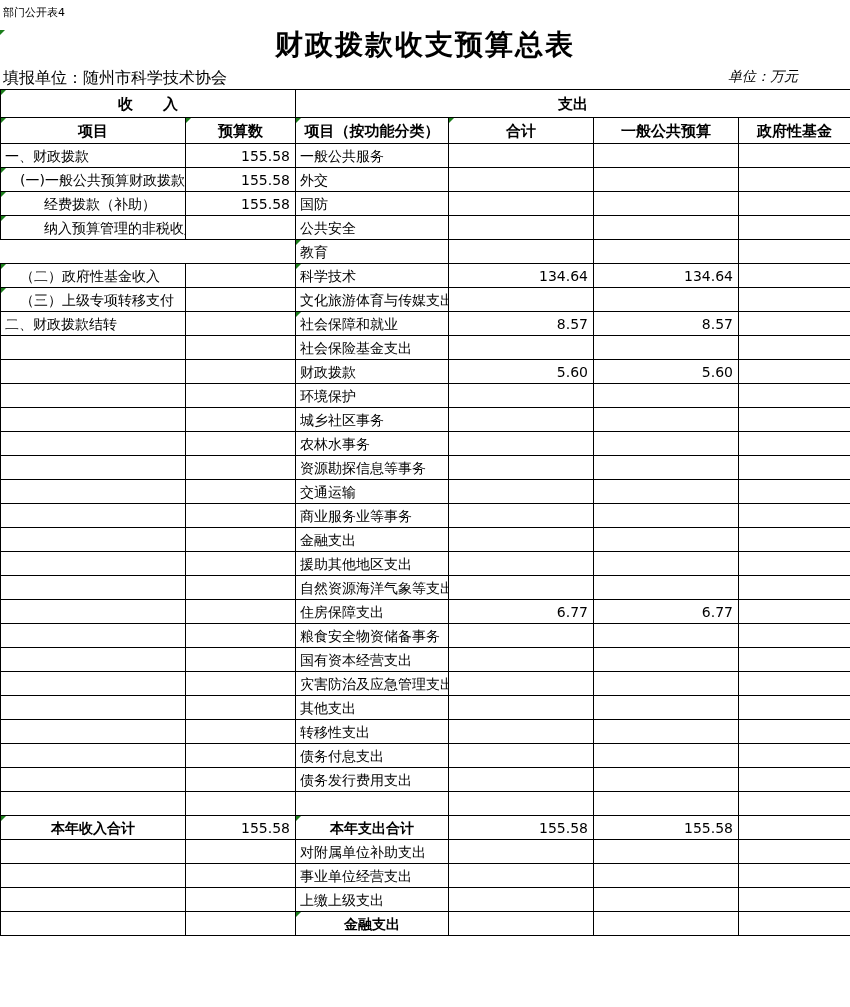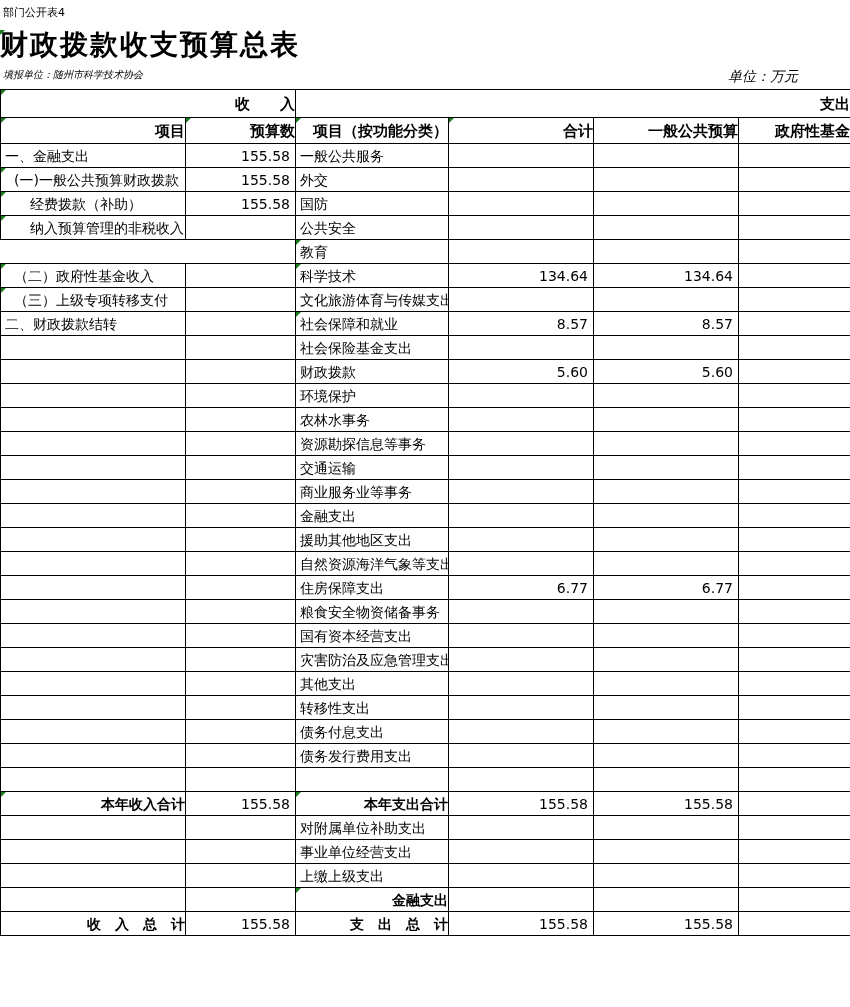--- a/index.html
+++ b/index.html
@@ -2,46 +2,46 @@
 <html><head>
 <meta charset="utf-8">
 <style>
   html,body{margin:0;padding:0;}
   body{
     width:850px;height:1007px;position:relative;overflow:hidden;
     background:#fff;color:#000;
     font-family:"DejaVu Sans","Liberation Sans",sans-serif;
   }
   .sheet-label{position:absolute;top:5px;left:3px;font-size:11px;white-space:nowrap;}
-  .page-title{position:absolute;top:26px;left:0;width:850px;
+  .page-title{position:absolute;top:26px;left:0;width:850px;text-align:center;
     font-size:28px;font-weight:bold;letter-spacing:2px;white-space:nowrap;}
-  .unit-line-left{position:absolute;top:68px;left:3px;font-size:10px;white-space:nowrap;font-style:italic;}
+  .unit-line-left{position:absolute;top:68px;left:3px;font-size:16px;white-space:nowrap;}
   .unit-line-right{position:absolute;top:68px;right:52px;font-size:14px;white-space:nowrap;font-style:italic;}
   .corner-mark{position:absolute;top:30px;left:0;width:0;height:0;
     border-top:5px solid #1a7d1a;border-right:5px solid transparent;}
 
   table.budget{
     position:absolute;top:89px;left:0;width:850px;
     border-collapse:collapse;table-layout:fixed;
   }
   th,td{
     border:1px solid #000;
     padding:0;overflow:hidden;white-space:nowrap;
     font-size:14px;font-weight:normal;line-height:22px;
     position:relative;
   }
-  thead th{font-size:15px;font-weight:bold;text-align:right;}
+  thead th{font-size:15px;font-weight:bold;text-align:center;}
   thead tr.gh{height:28px;}
   thead tr.ch{height:26px;}
   tbody tr{height:24px;}
   td.lbl{text-align:left;padding-left:4px;}
-  td.ind1{padding-left:13px;}
-  td.ind2{padding-left:29px;}
+  td.ind1{padding-left:19px;}
+  td.ind2{padding-left:43px;}
   td.num{text-align:right;padding-right:5px;}
-  td.cb{text-align:right;font-weight:bold;padding:0;}
+  td.cb{text-align:center;font-weight:bold;padding:0;}
   td.nbl,td.nbr{border-left:none;border-right:none;}
   .mk::before{
     content:"";position:absolute;top:0;left:0;width:0;height:0;
     border-top:5px solid #1a7d1a;border-right:5px solid transparent;
   }
 </style>
 </head>
 <body>
 
 <div class="sheet-label">部门公开表4</div>
@@ -68,21 +68,21 @@
       <th class="mk">项目</th>
       <th class="mk">预算数</th>
       <th class="mk">项目（按功能分类）</th>
       <th class="mk">合计</th>
       <th>一般公共预算</th>
       <th>政府性基金</th>
     </tr>
   </thead>
   <tbody>
       <tr>
-        <td class="lbl">一、金融支出</td>
+        <td class="lbl">一、财政拨款</td>
         <td class="num">155.58</td>
         <td class="lbl">一般公共服务</td>
         <td class="num"></td>
         <td class="num"></td>
         <td class="num"></td>
       </tr>
       <tr>
         <td class="lbl ind1 mk">(一)一般公共预算财政拨款</td>
         <td class="num">155.58</td>
         <td class="lbl">外交</td>
@@ -158,20 +158,28 @@
         <td class="lbl"></td>
         <td class="num"></td>
         <td class="lbl">环境保护</td>
         <td class="num"></td>
         <td class="num"></td>
         <td class="num"></td>
       </tr>
       <tr>
         <td class="lbl"></td>
         <td class="num"></td>
+        <td class="lbl">城乡社区事务</td>
+        <td class="num"></td>
+        <td class="num"></td>
+        <td class="num"></td>
+      </tr>
+      <tr>
+        <td class="lbl"></td>
+        <td class="num"></td>
         <td class="lbl">农林水事务</td>
         <td class="num"></td>
         <td class="num"></td>
         <td class="num"></td>
       </tr>
       <tr>
         <td class="lbl"></td>
         <td class="num"></td>
         <td class="lbl">资源勘探信息等事务</td>
         <td class="num"></td>
@@ -321,24 +329,16 @@
         <td class="num"></td>
         <td class="num"></td>
         <td class="num"></td>
       </tr>
       <tr>
         <td class="lbl"></td>
         <td class="num"></td>
         <td class="cb mk">金融支出</td>
         <td class="num"></td>
         <td class="num"></td>
-        <td class="num"></td>
-      </tr>
-      <tr>
-        <td class="cb">收　入　总　计</td>
-        <td class="num">155.58</td>
-        <td class="cb">支　出　总　计</td>
-        <td class="num">155.58</td>
-        <td class="num">155.58</td>
         <td class="num"></td>
       </tr>
     </tbody>
 </table>
 
 </body></html>

